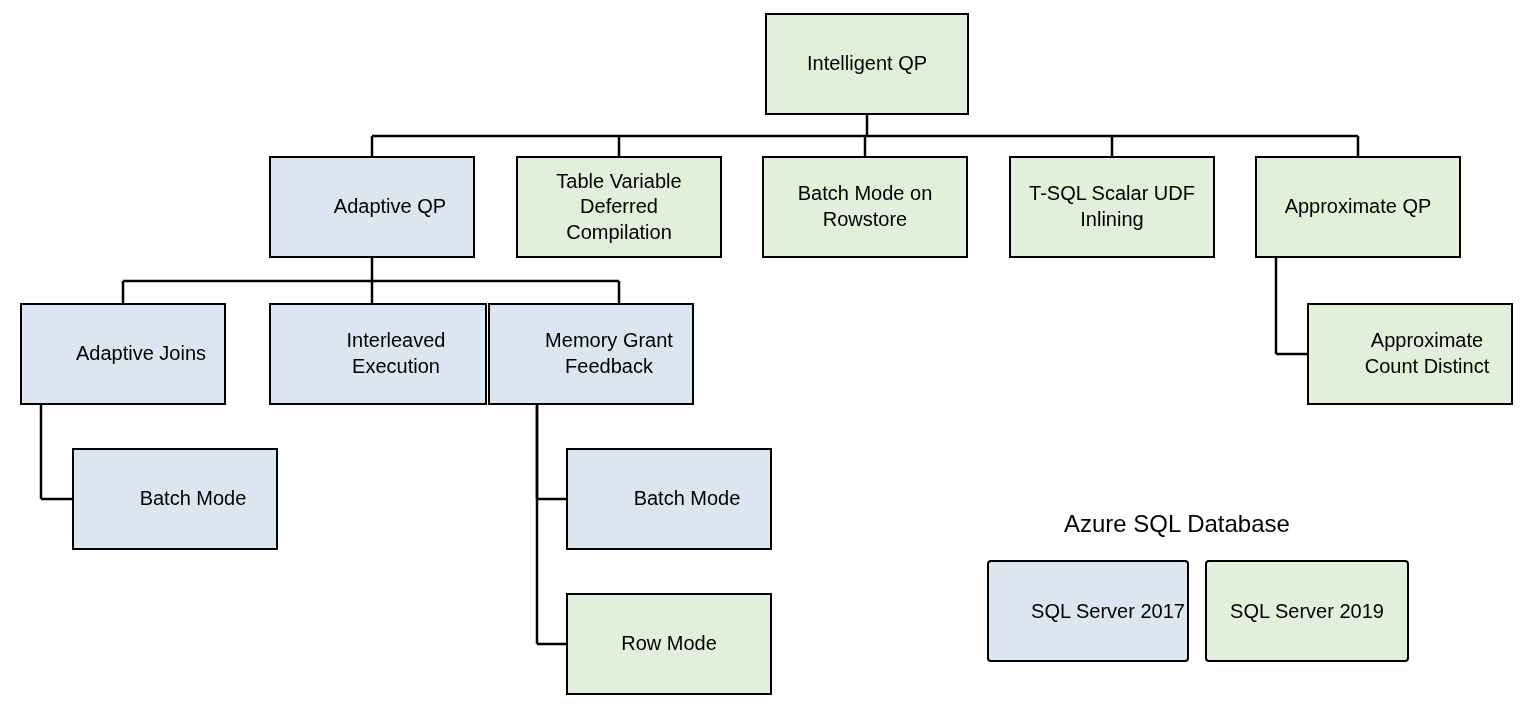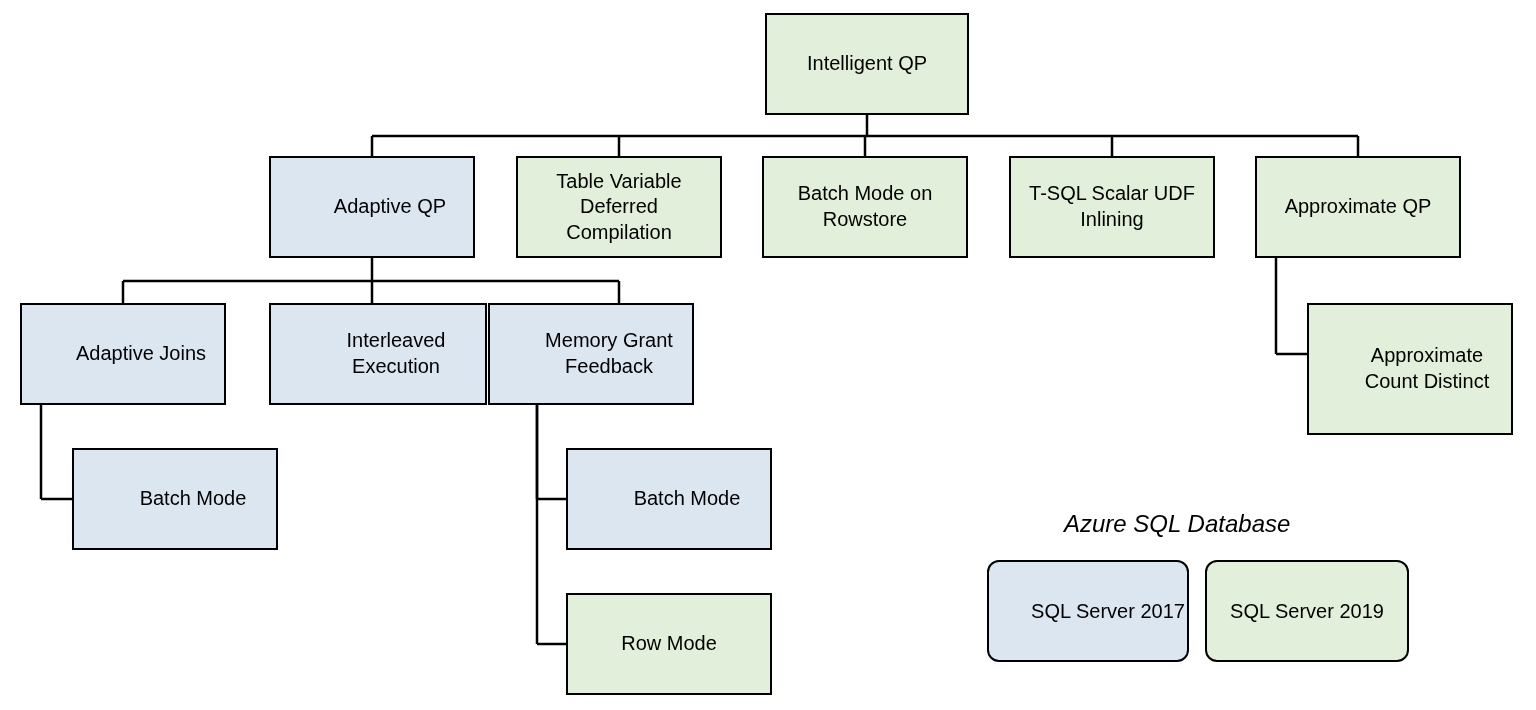--- a/index.html
+++ b/index.html
@@ -41,37 +41,36 @@
     padding: 2px 4px;
     white-space: pre-line;
     z-index: 2;
   }
   .fill-blue { background: #dce6f1; padding-left: 40px; }
   .fill-green { background: #e2efda; }
   .legend-node {
     position: absolute;
     box-sizing: border-box;
     border: 2px solid #000000;
-    border-radius: 12px;
+    border-radius: 4px;
     display: flex;
     align-items: center;
     justify-content: center;
     text-align: center;
     font-size: 20px;
     color: #000000;
     z-index: 2;
   }
   .legend-title {
     position: absolute;
     font-size: 24px;
     color: #000000;
     text-align: center;
     white-space: nowrap;
     z-index: 2;
-    font-style: italic;
   }
 </style>
 </head>
 <body>
 
 <div id="diagram">
 
   <svg id="connectors" width="1536" height="710" viewBox="0 0 1536 710" xmlns="http://www.w3.org/2000/svg">
       <line x1="867" y1="115" x2="867" y2="136" stroke="#000000" stroke-width="2.5"></line>
       <line x1="372" y1="136" x2="1358" y2="136" stroke="#000000" stroke-width="2.5"></line>
@@ -103,21 +102,21 @@
     <div class="node fill-green" style="left: 762px; top: 156px; width: 206px; height: 102px;">Batch Mode on
 Rowstore</div>
     <div class="node fill-green" style="left: 1009px; top: 156px; width: 206px; height: 102px;">T-SQL Scalar UDF
 Inlining</div>
     <div class="node fill-green" style="left: 1255px; top: 156px; width: 206px; height: 102px;">Approximate QP</div>
     <div class="node fill-blue" style="left: 20px; top: 303px; width: 206px; height: 102px;">Adaptive Joins</div>
     <div class="node fill-blue" style="left: 269px; top: 303px; width: 218px; height: 102px;">Interleaved
 Execution</div>
     <div class="node fill-blue" style="left: 488px; top: 303px; width: 206px; height: 102px;">Memory Grant
 Feedback</div>
-    <div class="node fill-green" style="left: 1307px; top: 303px; width: 206px; height: 132px; padding-left: 38px;">Approximate
+    <div class="node fill-green" style="left: 1307px; top: 303px; width: 206px; height: 102px; padding-left: 38px;">Approximate
 Count Distinct</div>
     <div class="node fill-blue" style="left: 72px; top: 448px; width: 206px; height: 102px;">Batch Mode</div>
     <div class="node fill-blue" style="left: 566px; top: 448px; width: 206px; height: 102px;">Batch Mode</div>
     <div class="node fill-green" style="left: 566px; top: 593px; width: 206px; height: 102px;">Row Mode</div>
     <div class="legend-title" style="left: 1064px; top: 510px;">Azure SQL Database</div>
     <div class="legend-node fill-blue" style="left: 987px; top: 560px; width: 202px; height: 102px;">SQL Server 2017</div>
     <div class="legend-node fill-green" style="left: 1205px; top: 560px; width: 204px; height: 102px;">SQL Server 2019</div>
   </div>
 
 </body></html>

